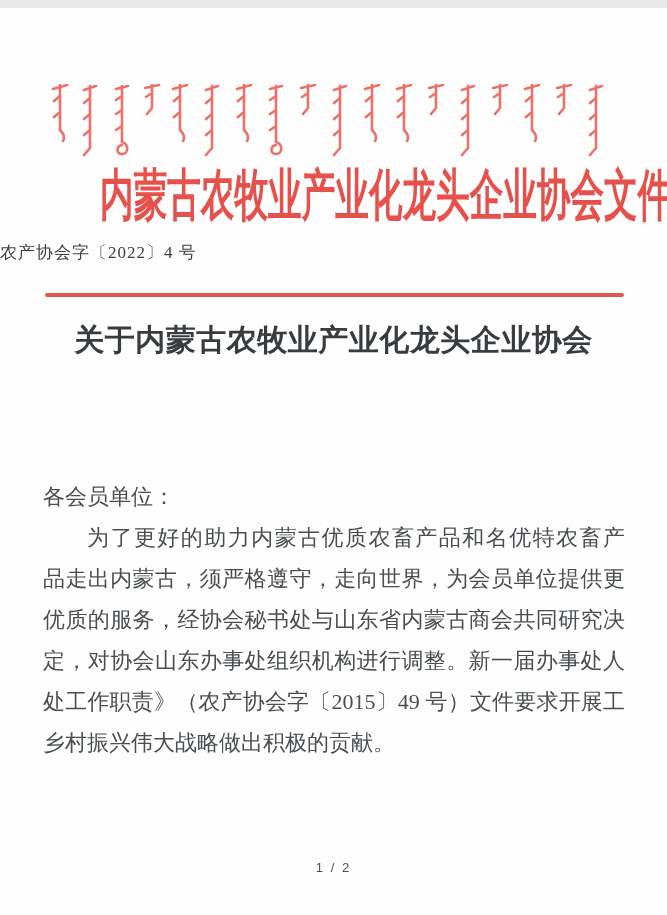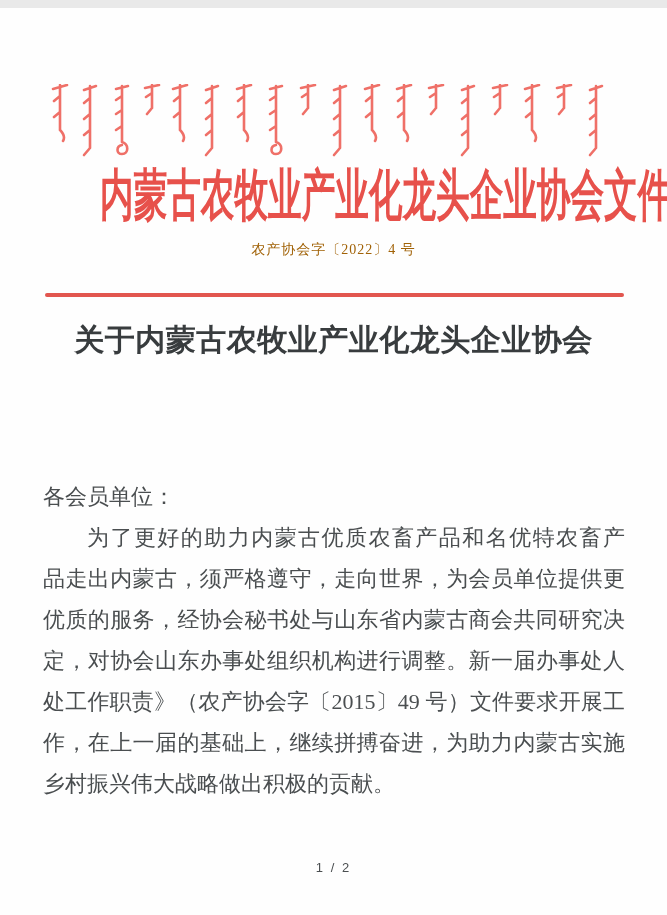--- a/index.html
+++ b/index.html
@@ -39,23 +39,22 @@
     transform-origin: 50% 0%;
     letter-spacing: 0px;
   }
 
   
   .doc-number {
     position: absolute;
     top: 233px;
     left: 0;
     width: 100%;
-    text-align: center;
-    font-size: 14px;
-    color: #a16207;
+    font-size: 17px;
+    color: #404040;
     letter-spacing: 1px;
   }
 
   
   .red-rule {
     position: absolute;
     top: 285px;
     left: 45px;
     width: 579px;
     height: 4px;
@@ -165,19 +164,18 @@
 
   <div class="notice-title line1">关于内蒙古农牧业产业化龙头企业协会</div>
 
   <div class="body-text">
     <div class="body-line salutation">各会员单位：</div>
     <div class="body-line indent">为了更好的助力内蒙古优质农畜产品和名优特农畜产</div>
     <div class="body-line">品走出内蒙古，须严格遵守，走向世界，为会员单位提供更为</div>
     <div class="body-line">优质的服务，经协会秘书处与山东省内蒙古商会共同研究决</div>
     <div class="body-line">定，对协会山东办事处组织机构进行调整。新一届办事处人</div>
     <div class="body-line">处工作职责》（农产协会字〔2015〕49 号）文件要求开展工</div>
-    <div class="body-line">作，在上一届的基础上，继续拼搏奋进，为助力内蒙古实施</div>
     <div class="body-line last">乡村振兴伟大战略做出积极的贡献。</div>
   </div>
 
   <div class="page-number">1 / 2</div>
 
 </div>
 
 </body></html>

